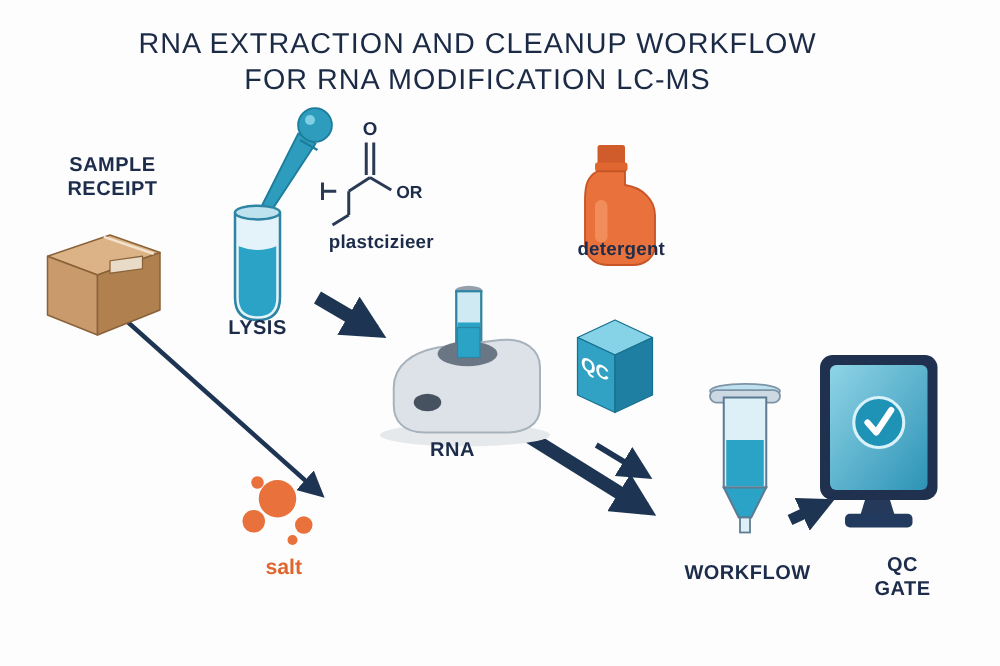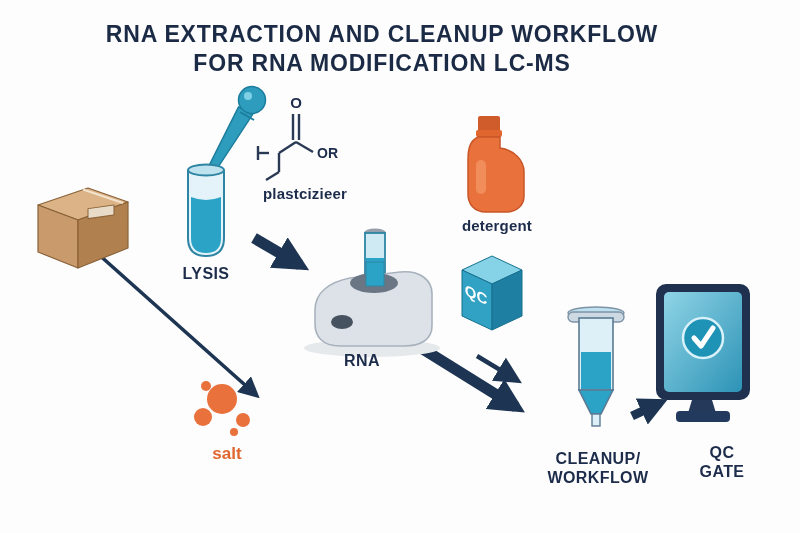--- a/index.html
+++ b/index.html
@@ -3,31 +3,31 @@
 <meta charset="utf-8">
 <style>
   html,body{margin:0;padding:0;background:#ffffff;}
   .canvas{
     position:relative;width:800px;height:533px;background:#fdfdfd;overflow:hidden;
     font-family:"Liberation Sans",sans-serif;color:#1d3552;
   }
   .art{position:absolute;left:0;top:0;width:800px;height:533px;}
   .title{
     position:absolute;left:0;top:20px;width:764px;text-align:center;
-    font-size:23px;font-weight:700;letter-spacing:.8px;line-height:1.25;color:#1b2a45;
+    font-size:23px;font-weight:400;letter-spacing:.8px;line-height:1.25;color:#1b2a45;
   }
   .lbl{position:absolute;text-align:center;font-weight:700;line-height:1.18;color:#1c2c4a;}
   .lbl span{display:block;}
   .lbl-caps{font-size:16px;letter-spacing:.4px;}
   .lbl-small{font-size:15px;font-weight:700;letter-spacing:.2px;}
   .lbl-orange{color:#e0662f;font-size:17px;font-weight:700;text-align:center;}
   .pos-sample{left:25px;top:124px;width:130px;}
-  .pos-lysis{left:161px;top:265px;width:90px;}
+  .pos-lysis{left:161px;top:254px;width:90px;}
   .pos-plast{left:247px;top:185px;width:116px;}
-  .pos-deterg{left:449px;top:217px;width:96px;}
+  .pos-deterg{left:449px;top:191px;width:96px;}
   .pos-rnaext{left:297px;top:352px;width:130px;}
   .pos-salt{left:177px;top:444px;width:100px;}
   .pos-cleanup{left:542px;top:450px;width:112px;}
   .pos-qcgate{left:684px;top:444px;width:76px;}
 </style>
 </head>
 <body>
 
 <div class="canvas">
 
@@ -141,20 +141,24 @@
       <polygon points="692,400 712,400 716,413 688,413" fill="#25395b"></polygon>
       <rect x="676" y="411" width="54" height="11" rx="4" fill="#223a5e"></rect>
     </g>
   </svg>
 
   <div class="title">
     <span>RNA EXTRACTION AND CLEANUP WORKFLOW</span><br>
     <span>FOR RNA MODIFICATION LC-MS</span>
   </div>
 
+  <div class="lbl lbl-caps pos-sample">
+    <span>SAMPLE</span>
+    <span>RECEIPT</span>
+  </div>
 
   <div class="lbl lbl-caps pos-lysis">
     <span>LYSIS</span>
   </div>
 
   <div class="lbl lbl-small pos-plast">
     <span>plastcizieer</span>
   </div>
 
   <div class="lbl lbl-small pos-deterg">
@@ -163,21 +167,20 @@
 
   <div class="lbl lbl-caps pos-rnaext">
     <span>RNA</span>
   </div>
 
   <div class="lbl lbl-orange pos-salt">
     <span>salt</span>
   </div>
 
   <div class="lbl lbl-caps pos-cleanup">
-    <span>CLEANUP/</span>
     <span>WORKFLOW</span>
   </div>
 
   <div class="lbl lbl-caps pos-qcgate">
     <span>QC</span>
     <span>GATE</span>
   </div>
 
 </div>
 

